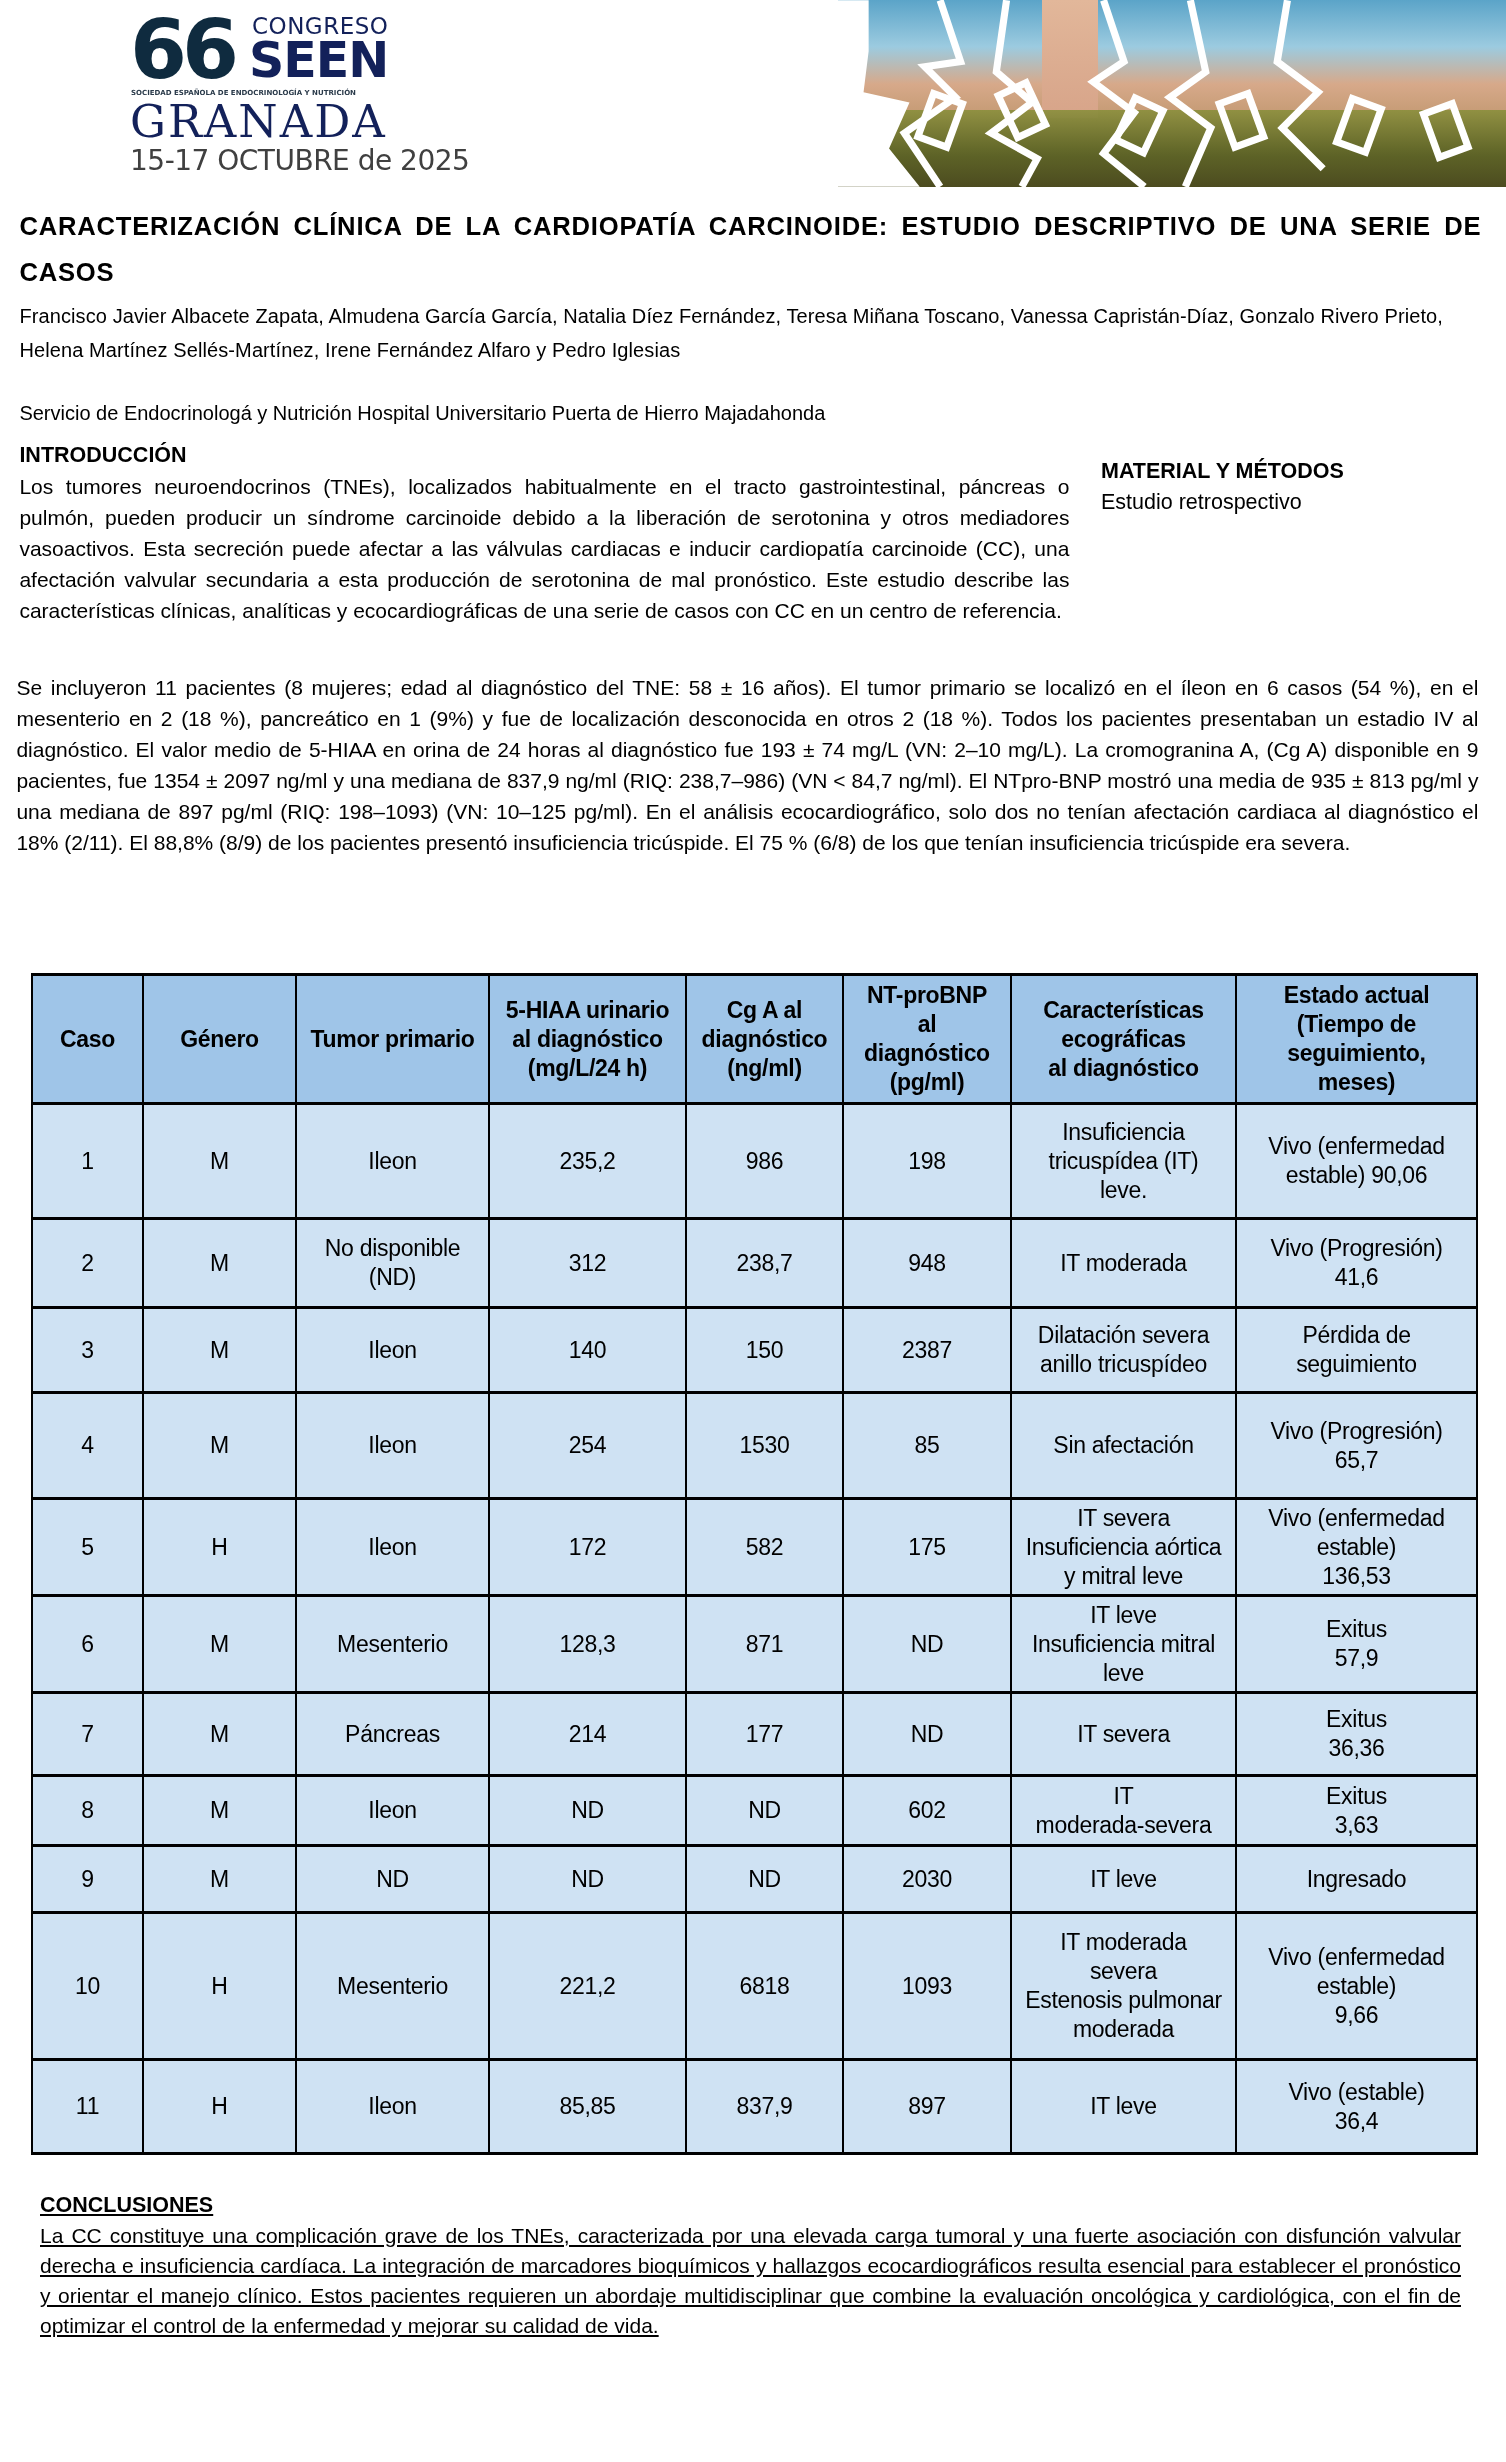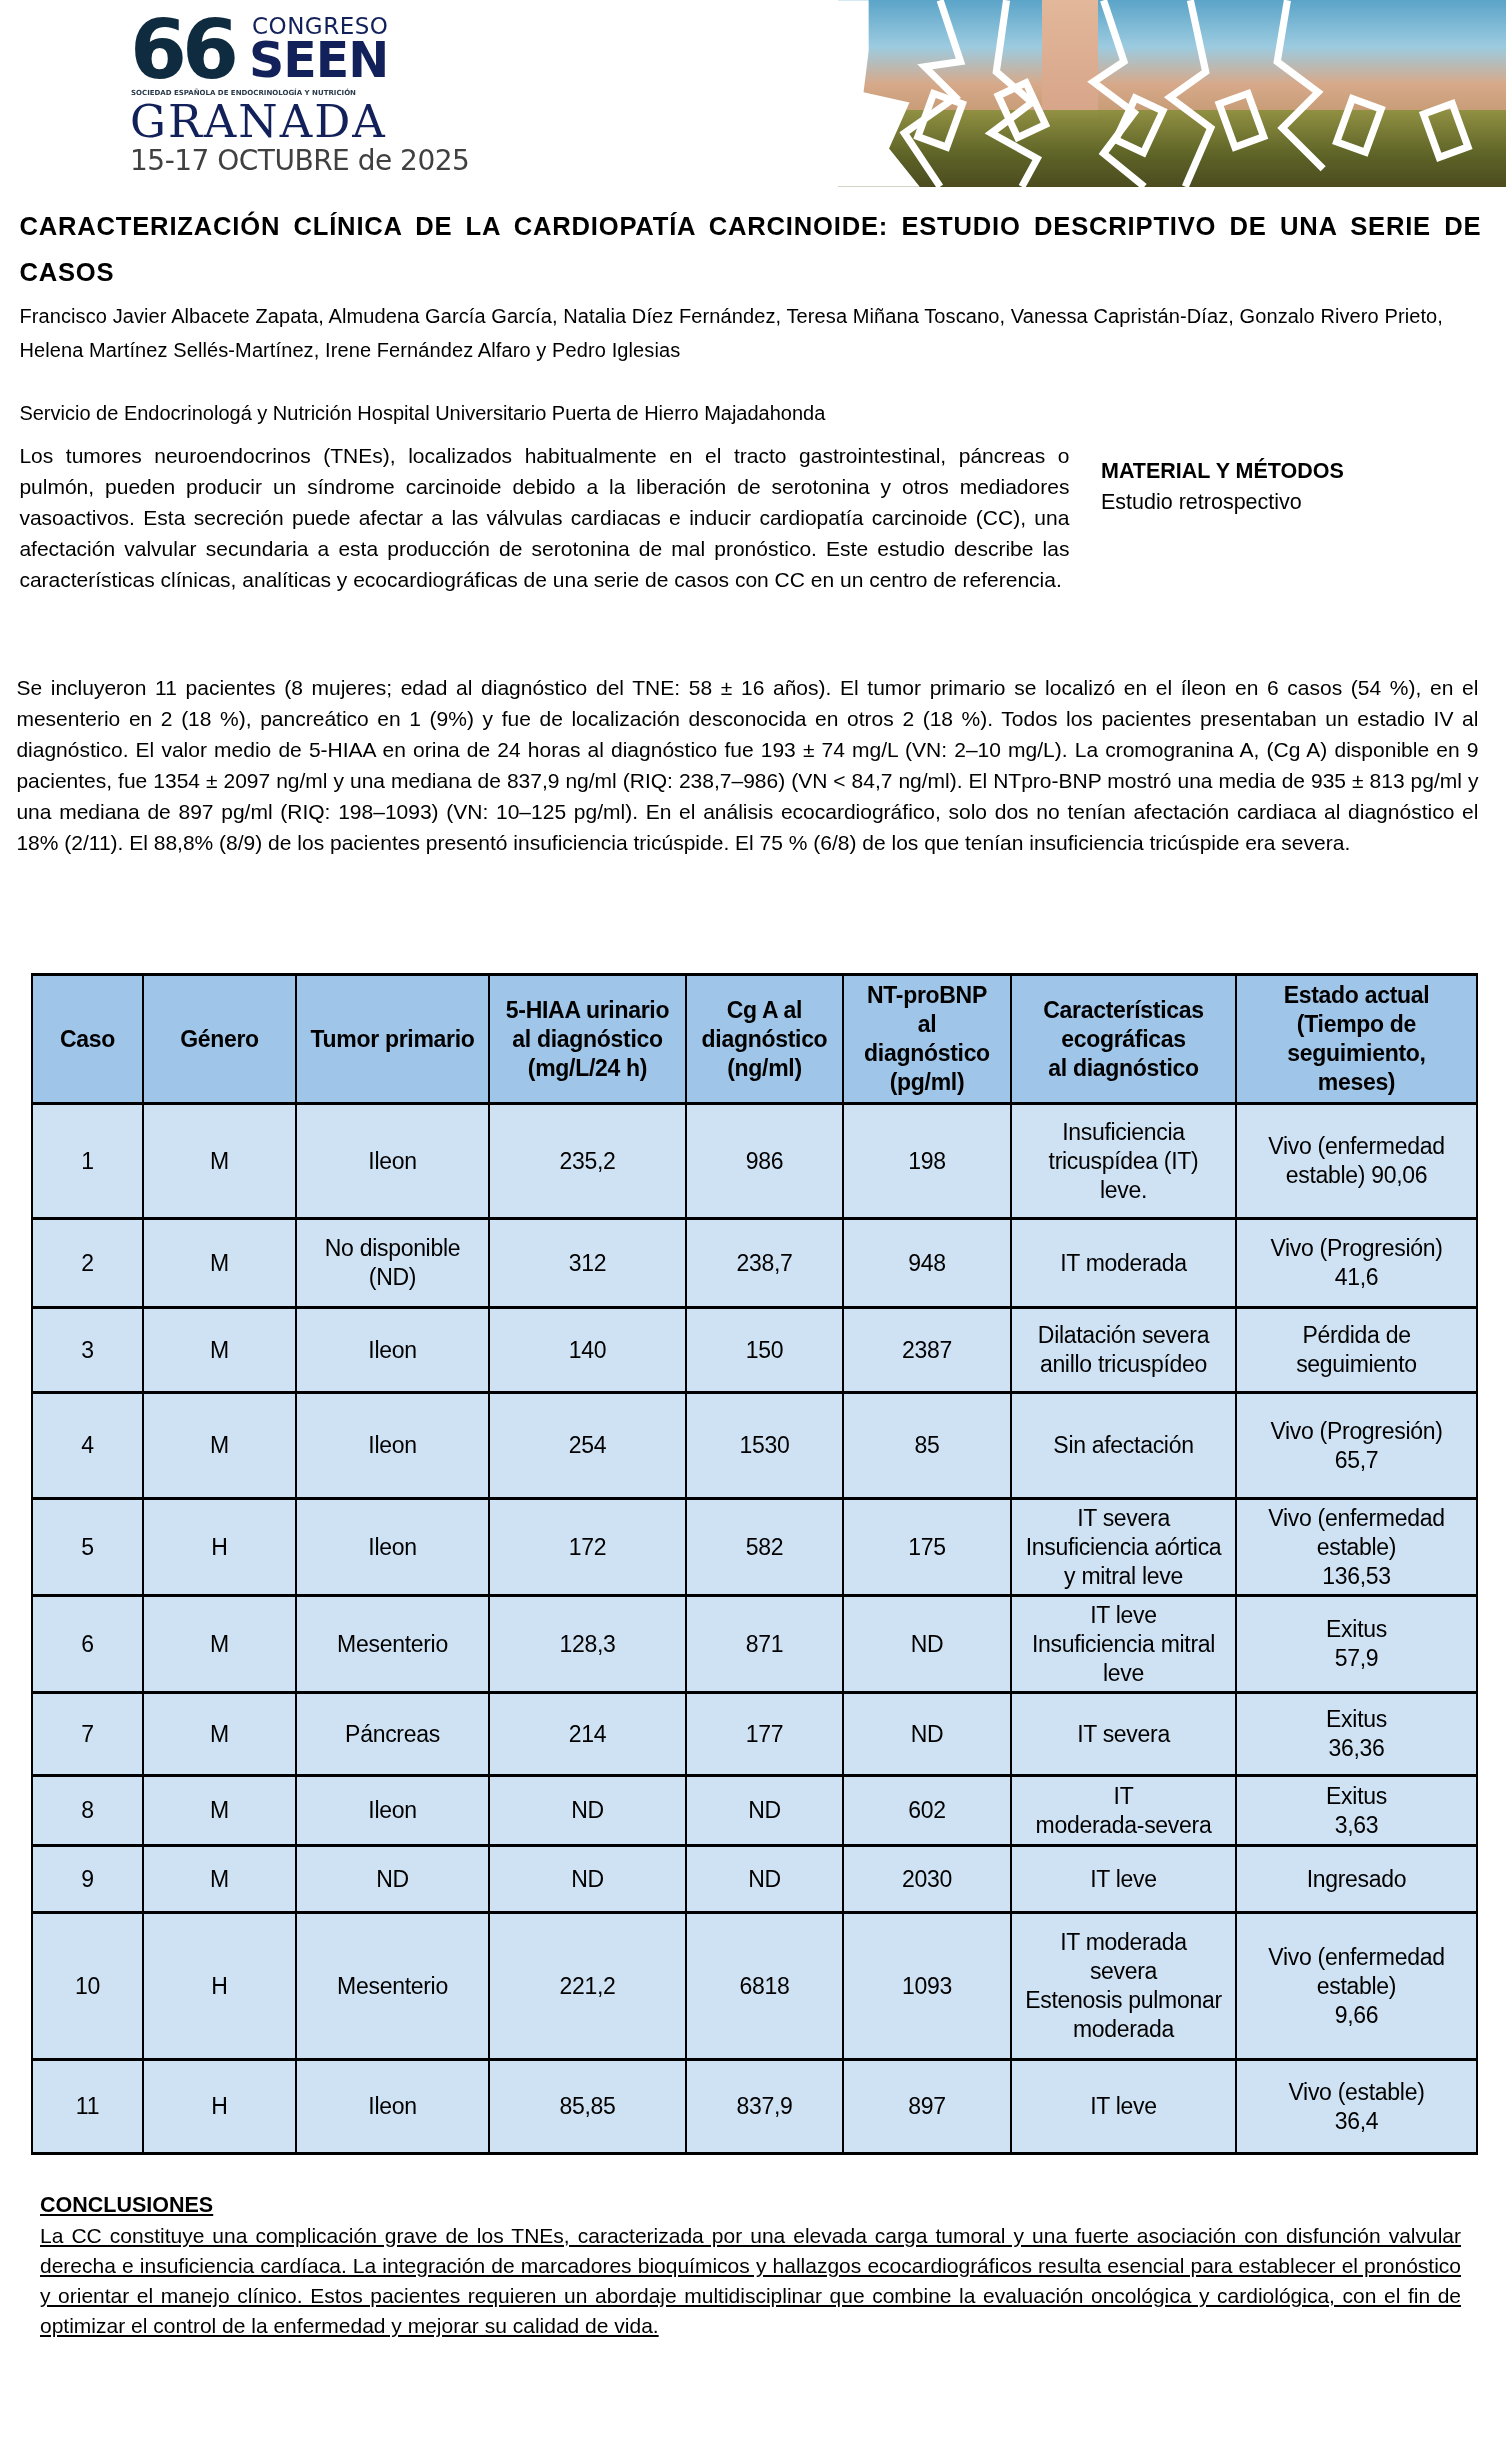--- a/index.html
+++ b/index.html
@@ -76,20 +76,21 @@
       <rect x="1160" y="210" width="60" height="90" transform="rotate(-20 1190 255)"></rect>
     </g>
   </svg>
 </div>
 
 <div id="title" class="abs">CARACTERIZACIÓN CLÍNICA DE LA CARDIOPATÍA CARCINOIDE: ESTUDIO DESCRIPTIVO DE UNA SERIE DE CASOS</div>
 <div id="authors" class="abs">Francisco Javier Albacete Zapata, Almudena García García, Natalia Díez Fernández, Teresa Miñana Toscano, Vanessa Capristán-Díaz, Gonzalo Rivero Prieto, Helena Martínez Sellés-Martínez, Irene Fernández Alfaro y Pedro Iglesias</div>
 <div id="affiliation" class="abs">Servicio de Endocrinologá y Nutrición Hospital Universitario Puerta de Hierro Majadahonda</div>
 
 <div id="intro" class="abs">
+  <div class="sec-head">INTRODUCCIÓN</div>
   <div class="sec-body">Los tumores neuroendocrinos (TNEs), localizados habitualmente en el tracto gastrointestinal, páncreas o pulmón, pueden producir un síndrome carcinoide debido a la liberación de serotonina y otros mediadores vasoactivos. Esta secreción puede afectar a las válvulas cardiacas e inducir cardiopatía carcinoide (CC), una afectación valvular secundaria a esta producción de serotonina de mal pronóstico. Este estudio describe las características clínicas, analíticas y ecocardiográficas de una serie de casos con CC en un centro de referencia.</div>
 </div>
 
 <div id="methods" class="abs">
   <div class="sec-head">MATERIAL Y MÉTODOS</div>
   <div class="sec-body">Estudio retrospectivo</div>
 </div>
 
 <div id="results" class="abs">
   <div class="sec-body">Se incluyeron 11 pacientes (8 mujeres; edad al diagnóstico del TNE: 58 ± 16 años). El tumor primario se localizó en el íleon en 6 casos (54 %), en el mesenterio en 2 (18 %), pancreático en 1 (9%) y fue de localización desconocida en otros 2 (18 %). Todos los pacientes presentaban un estadio IV al diagnóstico. El valor medio de 5-HIAA en orina de 24 horas al diagnóstico fue 193 ± 74 mg/L (VN: 2–10 mg/L). La cromogranina A, (Cg A) disponible en 9 pacientes, fue 1354 ± 2097 ng/ml y una mediana de 837,9 ng/ml (RIQ: 238,7–986) (VN &lt; 84,7 ng/ml). El NTpro-BNP mostró una media de 935 ± 813 pg/ml y una mediana de 897 pg/ml (RIQ: 198–1093) (VN: 10–125 pg/ml).  En el análisis ecocardiográfico, solo dos no tenían afectación cardiaca al diagnóstico el 18% (2/11). El 88,8% (8/9) de los pacientes presentó insuficiencia tricúspide. El 75 % (6/8) de los que tenían insuficiencia tricúspide era severa.</div>

